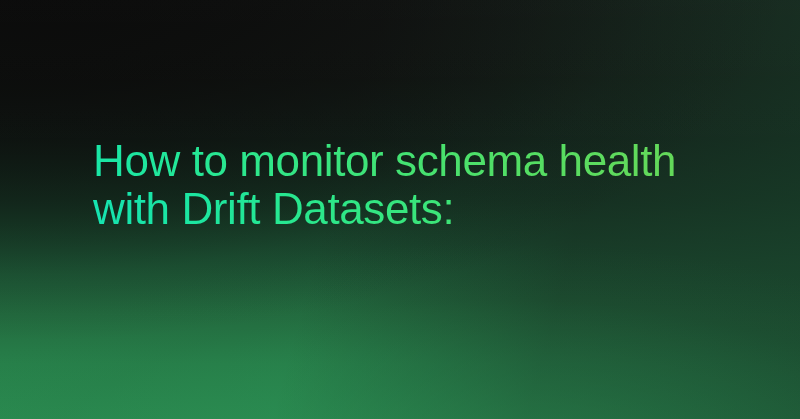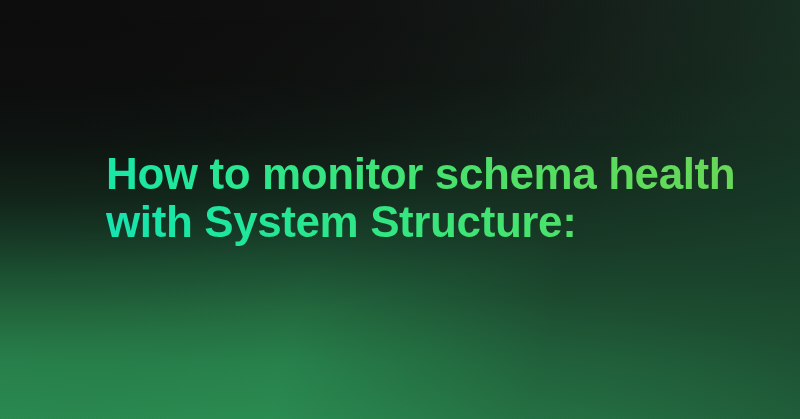--- a/index.html
+++ b/index.html
@@ -83,24 +83,24 @@
       rgba(255,255,255,0.012) 0%,
       rgba(255,255,255,0.0) 40%
     );
   }
 
   #headline {
     position: absolute;
     left: 90px;
     top: 134px;
     width: 640px;
-    margin: 16px;
+    margin: 3px;
     padding: 0;
     font-size: 44px;
-    font-weight: 700;
+    font-weight: 400;
     line-height: 48px;
     letter-spacing: -0.4px;
     white-space: nowrap;
   }
 
   .headline-line {
     display: block;
     white-space: nowrap;
   }
 
@@ -148,16 +148,16 @@
 <div id="hero-card">
 
   <div class="bg-layer bg-base"></div>
   <div class="bg-layer bg-right"></div>
   <div class="bg-layer bg-glow"></div>
   <div class="bg-layer bg-vignette"></div>
   <div class="bg-layer bg-sheen"></div>
 
   <h1 id="headline">
     <span class="headline-line line-gradient-1">How to monitor schema health</span>
-    <span class="headline-line line-gradient-2">with System Structure:</span>
+    <span class="headline-line line-gradient-2">with Drift Datasets:</span>
   </h1>
 
 </div>
 
 </body></html>

